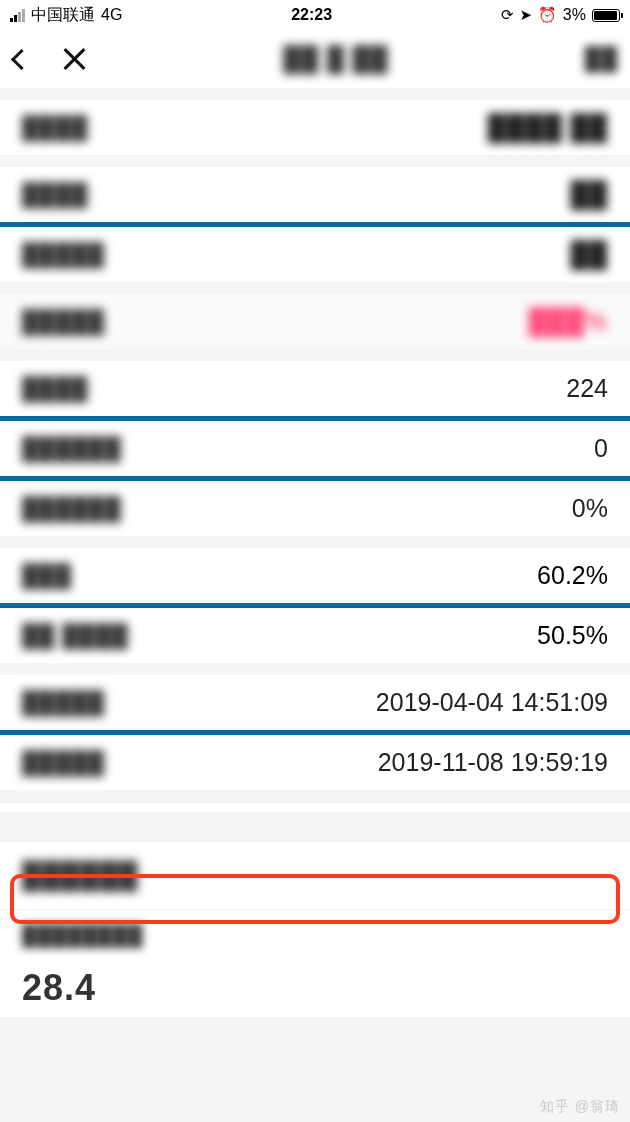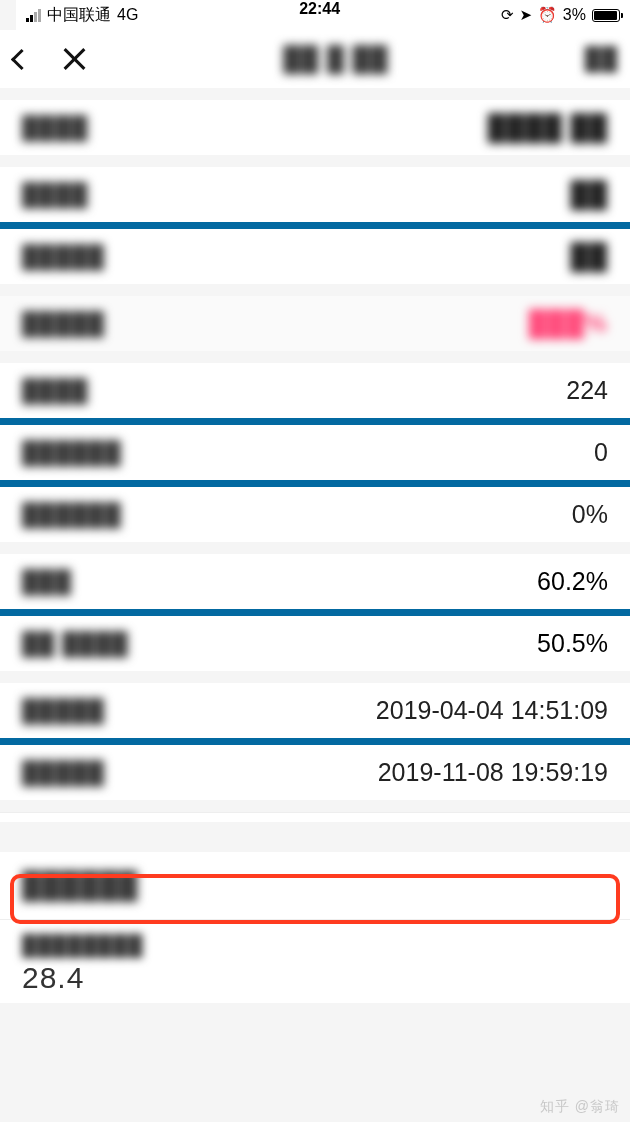--- a/index.html
+++ b/index.html
@@ -7,27 +7,27 @@
       width: 630px;
       height: 1122px;
       background: #f5f5f5;
       font-family: -apple-system, "Helvetica Neue", Arial, sans-serif;
       position: relative;
       overflow: hidden;
     }
     .status-bar {
       height: 30px;
       display: flex;
+      align-items: center;
       justify-content: space-between;
       padding: 0 10px;
       font-size: 16px;
       font-weight: 500;
       color: #000;
       background: #fff;
-      margin-left: 16px;
     }
     .status-left { display: flex; align-items: center; gap: 6px; }
     .status-right { display: flex; align-items: center; gap: 6px; }
     .signal-bars { display: inline-flex; align-items: flex-end; gap: 1px; }
     .signal-bars span { width: 3px; background: #000; display: inline-block; }
     .signal-bars span:nth-child(1){height:4px}
     .signal-bars span:nth-child(2){height:7px}
     .signal-bars span:nth-child(3){height:10px;background:#aaa}
     .signal-bars span:nth-child(4){height:13px;background:#aaa}
     .battery-icon {
@@ -73,21 +73,21 @@
       background: #fff;
       margin-top: 12px;
     }
     .row {
       display: flex;
       justify-content: space-between;
       align-items: center;
       padding: 13px 22px;
       font-size: 24px;
       color: #222;
-      border-bottom: 7px solid #0369a1;
+      border-bottom: 5px solid #0369a1;
     }
     .row:last-child{ border-bottom:none; }
     .row .label.blur-text { font-size: 22px; text-align: left; }
     .row .value { font-size: 25px; color: #222; text-align: right; }
     .row .value.pink { color: #000000; }
     .row-highlight {
       background: #fafafa;
     }
     .divider-wave {
       height: 10px;
@@ -107,24 +107,24 @@
       border: 4px solid #ff3b1f;
       border-radius: 10px;
       pointer-events: none;
     }
     .footer-section {
       background: #fff;
       padding: 18px 22px 8px;
       margin-top: 30px;
     }
     .big-number {
-      font-size: 30px;
+      font-size: 36px;
       color: #333;
-      font-weight: 400;
-      margin-top: 4px;
+      font-weight: 700;
+      margin-top: 20px;
       letter-spacing: 1px;
     }
     .watermark {
       position: absolute;
       right: 10px;
       bottom: 6px;
       font-size: 14px;
       color: #c8c8c8;
       letter-spacing: 1px;
     }
@@ -138,21 +138,21 @@
   <div class="status-left">
     <span class="signal-bars">
         <span></span>
         <span></span>
         <span></span>
         <span></span>
       </span>
     <span>中国联通</span>
     <span>4G</span>
   </div>
-  <div style="font-weight:600">22:44</div>
+  <div style="font-weight:600">22:23</div>
   <div class="status-right">
     <span class="ic">⟳</span>
     <span class="ic">➤</span>
     <span class="ic">⏰</span>
     <span>3%</span>
     <span class="battery-icon">
         <span class="battery-fill"></span>
       </span>
   </div>
 </div>

